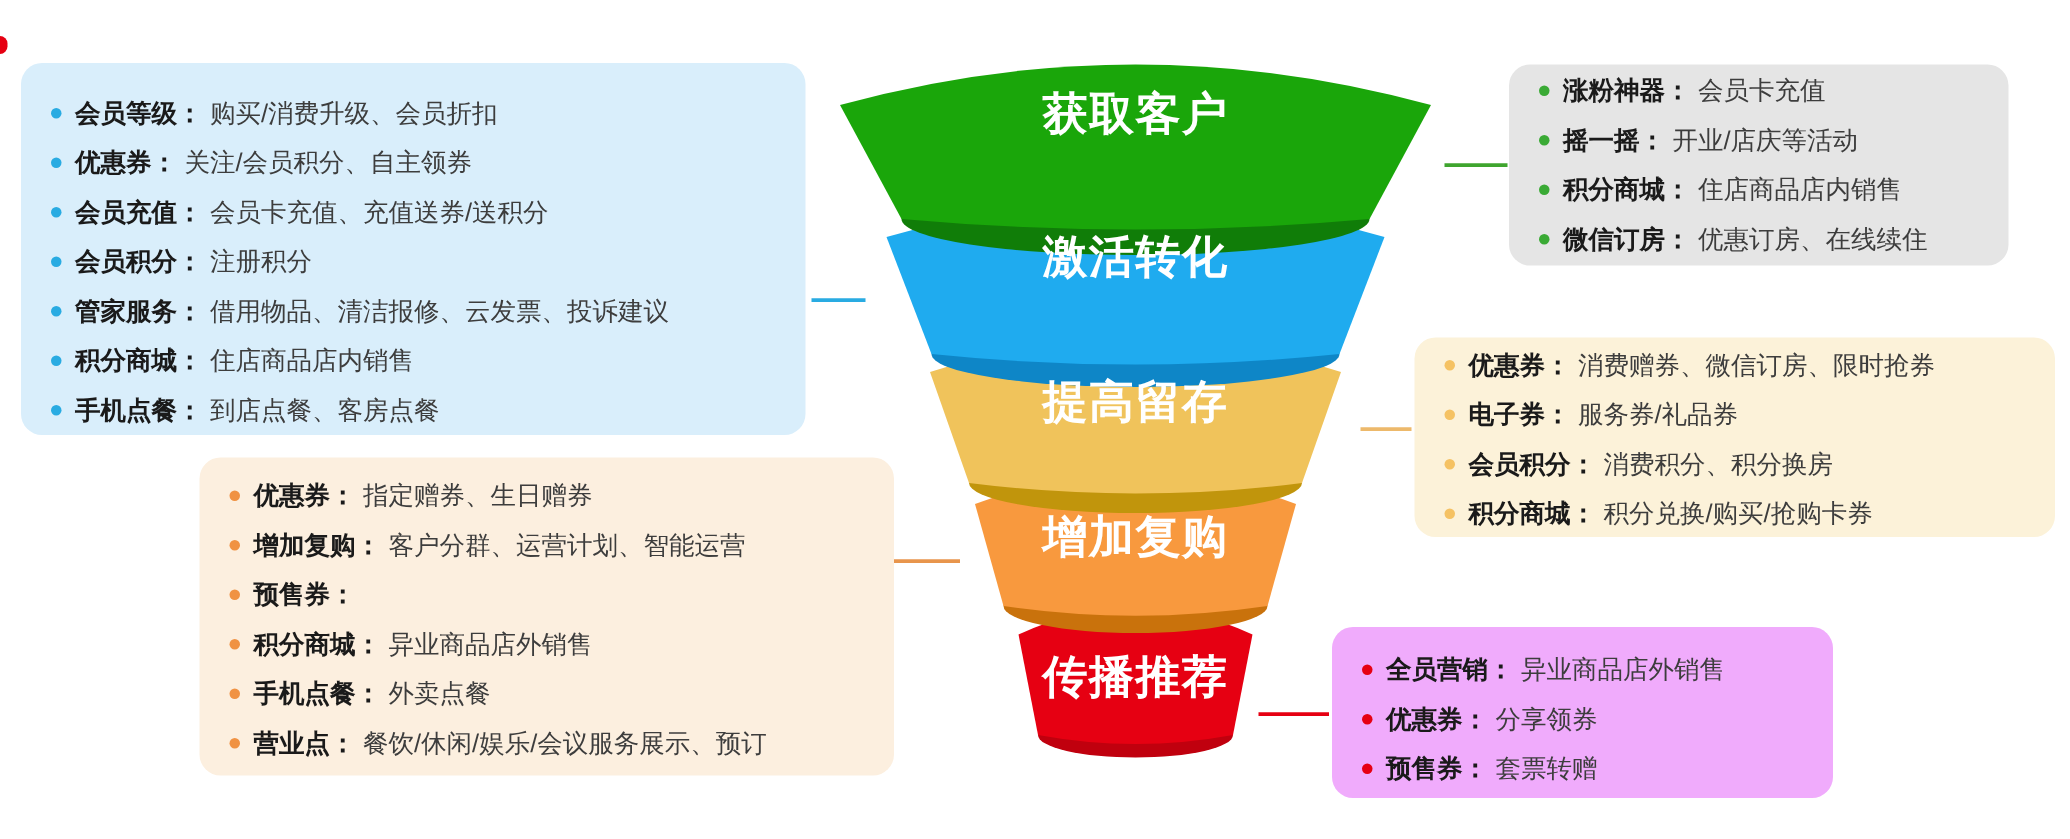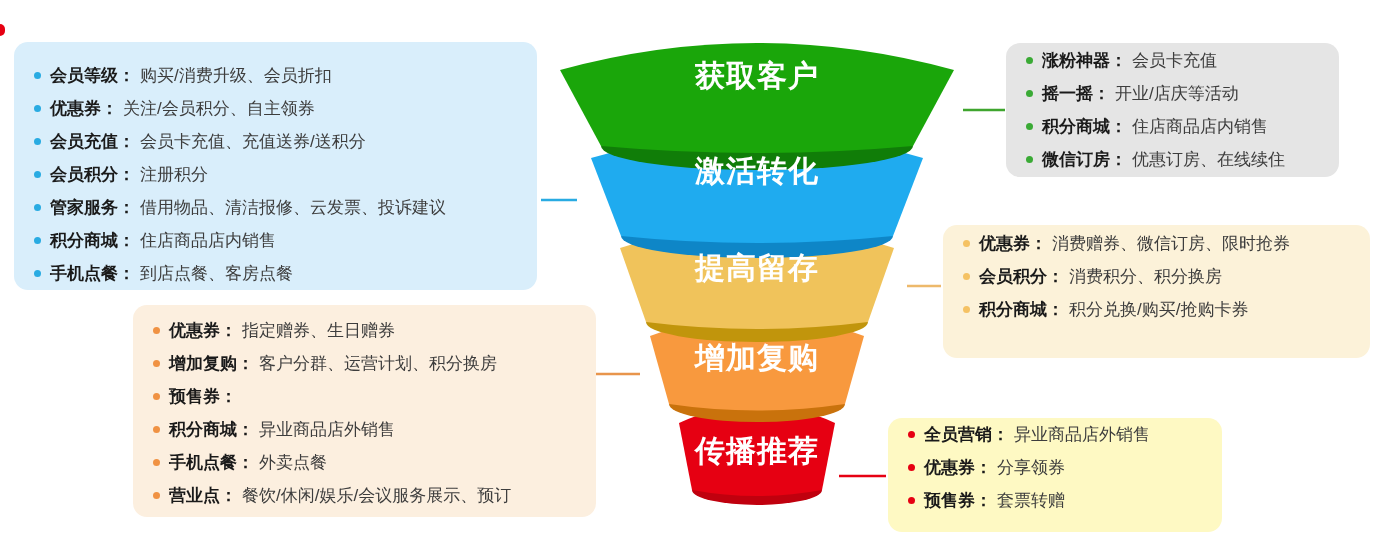--- a/index.html
+++ b/index.html
@@ -10,21 +10,21 @@
   .connector { stroke-width:2.5; }
   .box { position:absolute; border-radius:14px; box-sizing:border-box; }
   .row { display:flex; align-items:center; height:33px; white-space:nowrap; font-size:17px; }
   .dot { width:7px; height:7px; border-radius:50%; margin-right:9px; flex:none; }
   .lbl { font-weight:bold; color:#1a1a1a; }
   .txt { color:#3d3d3d; margin-left:5px; }
   #box-tl { left:14px;  top:42px;  width:523px; height:248px; background:#d9eefb; padding:17px 10px 0 20px; }
   #box-tr { left:1006px;top:43px;  width:333px; height:134px; background:#e5e5e5; padding:1px 10px 0 20px; }
   #box-mr { left:943px; top:225px; width:427px; height:133px; background:#fcf2d9; padding:2px 10px 0 20px; }
   #box-bl { left:133px; top:305px; width:463px; height:212px; background:#fcefdf; padding:9px 10px 0 20px; }
-  #box-br { left:888px; top:418px; width:334px; height:114px; background:#fef9c3; padding:0 10px 0 20px; }
+  #box-br { left:888px; top:418px; width:334px; height:114px; background:#f0abfc; padding:12px 10px 0 20px; }
   .b-tl { background:#29abe2; }
   .b-tr { background:#3aaa35; }
   .b-mr { background:#f5c263; }
   .b-bl { background:#f09243; }
   .b-br { background:#e60012; }
   #edge-mark { position:absolute; left:0; top:24px; width:5px; height:12px; background:#e60012; border-radius:0 6px 6px 0; }
 </style>
 </head>
 <body>
 
@@ -134,40 +134,45 @@
   </div>
 
   <div class="box" id="box-mr">
     <div class="row">
         <span class="dot b-mr"></span>
         <span class="lbl">优惠券：</span>
         <span class="txt">消费赠券、微信订房、限时抢券</span>
       </div>
     <div class="row">
         <span class="dot b-mr"></span>
+        <span class="lbl">电子券：</span>
+        <span class="txt">服务券/礼品券</span>
+      </div>
+    <div class="row">
+        <span class="dot b-mr"></span>
         <span class="lbl">会员积分：</span>
         <span class="txt">消费积分、积分换房</span>
       </div>
     <div class="row">
         <span class="dot b-mr"></span>
         <span class="lbl">积分商城：</span>
         <span class="txt">积分兑换/购买/抢购卡券</span>
       </div>
   </div>
 
   <div class="box" id="box-bl">
     <div class="row">
         <span class="dot b-bl"></span>
         <span class="lbl">优惠券：</span>
         <span class="txt">指定赠券、生日赠券</span>
       </div>
     <div class="row">
         <span class="dot b-bl"></span>
         <span class="lbl">增加复购：</span>
-        <span class="txt">客户分群、运营计划、积分换房</span>
+        <span class="txt">客户分群、运营计划、智能运营</span>
       </div>
     <div class="row">
         <span class="dot b-bl"></span>
         <span class="lbl">预售券：</span>
       </div>
     <div class="row">
         <span class="dot b-bl"></span>
         <span class="lbl">积分商城：</span>
         <span class="txt">异业商品店外销售</span>
       </div>

